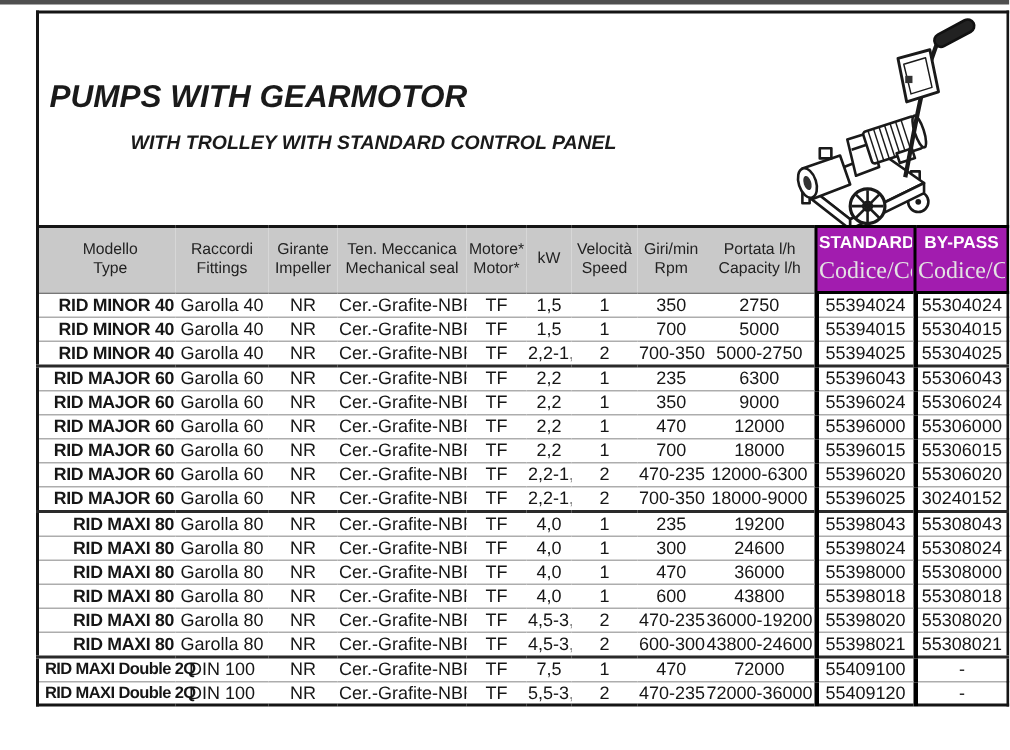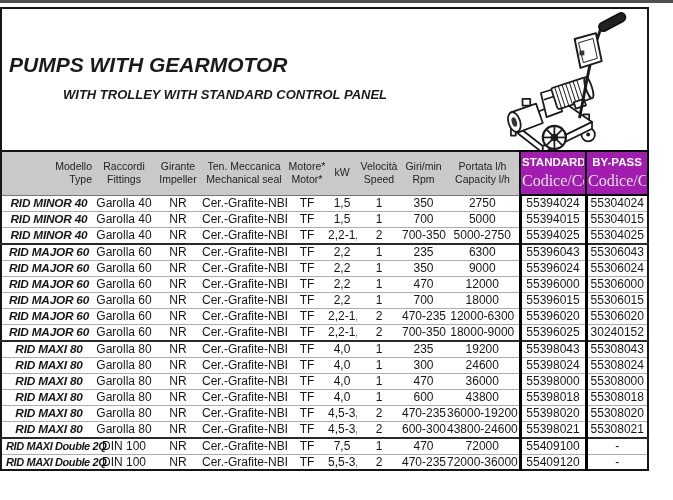--- a/index.html
+++ b/index.html
@@ -3,45 +3,45 @@
 <meta charset="utf-8">
 <title>Pumps with Gearmotor</title>
 <style>
   * { margin:0; padding:0; box-sizing:border-box; }
   html,body { background:#ffffff; }
   .page {
     position:relative; width:673px; height:500px; background:#fff;
     font-family:"Liberation Sans", sans-serif; color:#1a1a1a; overflow:hidden;
   }
   .scan-edge { position:absolute; top:0; left:0; width:673px; height:3px; background:#4f4f4f; }
-  .frame { position:absolute; left:0; top:7px; width:649px; }
+  .frame { position:absolute; left:24px; top:7px; width:649px; }
   .top-box { position:relative; height:143px; border:2px solid #151515; border-bottom:none; background:#fff; }
   .title1 { position:absolute; left:7px; top:44px; font-size:21px; font-weight:bold; font-style:italic; white-space:nowrap; }
   .title2 { position:absolute; left:61px; top:78px; font-size:13px; font-weight:bold; font-style:italic; white-space:nowrap; }
   svg.pump { position:absolute; right:1px; top:1px; width:162px; height:140px; }
 
   table.spec { width:649px; border-collapse:collapse; table-layout:fixed; border:2px solid #151515; background:#fff; }
   thead th {
     background:#c9c9c9; font-weight:normal; font-size:10.5px; line-height:1.32;
     vertical-align:middle; padding:3px 1px; border-bottom:1px solid #777; height:44px;
     color:#222;
   }
   thead th .h1, thead th .h2 { display:block; text-align:center; white-space:nowrap; overflow:hidden; }
-  th.left .h1, th.left .h2 { text-align:right; padding-left:4px; }
+  th.left .h1, th.left .h2 { text-align:center; padding-left:4px; }
   th.dark { background:#a21caf; border:2px solid #000; }
   th.dark .h1 { color:#ffffff; font-weight:bold; font-size:11.5px; }
   th.dark .h2 { color:#e3e3e3; font-size:16px;font-family:Liberation Serif, serif; }
 
   tbody td {
     font-size:12px; text-align:center; height:16.2px; padding:0 1px; line-height:1.1;
     border-top:1px solid #adadad; white-space:nowrap; overflow:hidden; color:#161616;
   }
   tbody tr:first-child td { border-top:none; }
   tbody tr.group-start td { border-top:2px solid #2a2a2a; }
-  tbody td:first-child { text-align:center; padding-left:4px; font-weight:bold; letter-spacing:-0.2px; font-size:11.8px; overflow:visible;font-style:italic; }
+  tbody td:first-child { text-align:right; padding-left:4px; font-weight:bold; letter-spacing:-0.2px; font-size:11.8px; overflow:visible; }
   tbody td.compact { font-size:11px; letter-spacing:-0.4px; }
   tbody td:nth-child(10), tbody td:nth-child(11) { border-left:3px solid #000; }
 
   .footnote { position:absolute; left:14px; top:479px; font-size:12.5px; color:#1a1a1a; }
 </style>
 </head>
 <body>
 
 <div class="page">
   <div class="scan-edge"></div>

